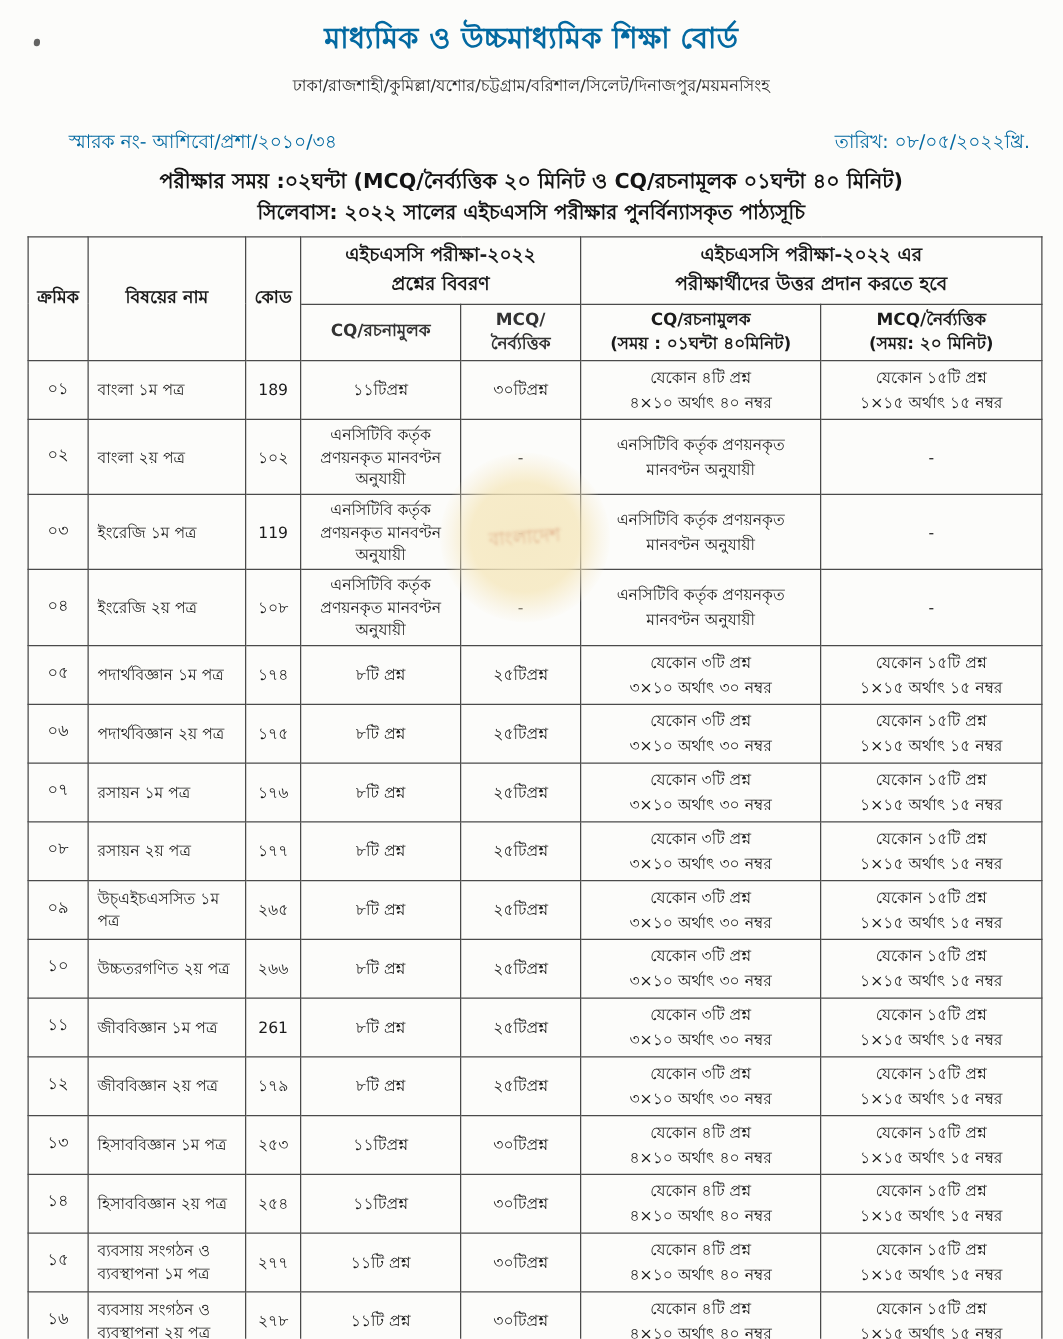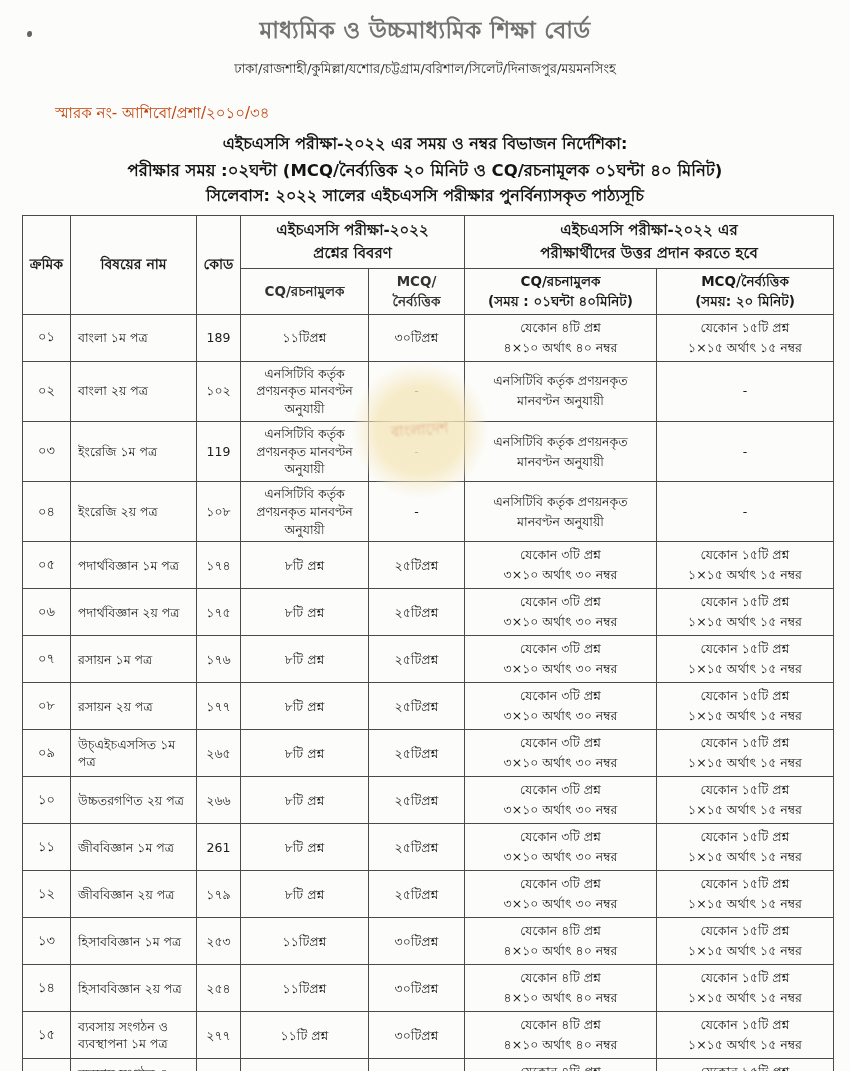--- a/index.html
+++ b/index.html
@@ -15,28 +15,28 @@
     color:var(--text-color);
     position:relative;
     overflow:hidden;
   }
   .scan-dot{
     position:absolute;left:27px;top:31px;width:5px;height:6px;
     background:#3d3d3d;border-radius:60% 40% 55% 45%;opacity:.8;
   }
   .doc-header{text-align:center;padding-top:12px;}
   .doc-title{
-    font-size:23px;font-weight:bold;letter-spacing:.3px;color:#737373;
+    font-size:23px;font-weight:bold;letter-spacing:.3px;color:#0369a1;
   }
   .doc-offices{
     margin-top:8px;font-size:13px;color:#2b2b2b;
   }
   .memo-row{
     display:flex;justify-content:space-between;align-items:baseline;
-    margin-top:21px;padding:0 26px 0 55px;font-size:15px;color:#c2410c;
+    margin-top:21px;padding:0 26px 0 55px;font-size:15px;color:#0369a1;
   }
   .guidelines{
     margin-top:7px;text-align:center;font-weight:bold;color:#141414;
   }
   .guidelines .g-line{white-space:pre-line;line-height:1.42;}
   .g1{font-size:16px;}
   .g2{font-size:16.5px;margin-top:3px;text-align:center;}
   .g3{font-size:16px;margin-top:3px;text-align:center;}
 
   table.exam-table{
@@ -84,24 +84,24 @@
 
 <div class="scan-dot"></div>
 
 <div class="doc-header">
   <div class="doc-title">মাধ্যমিক ও উচ্চমাধ্যমিক শিক্ষা বোর্ড</div>
   <div class="doc-offices">ঢাকা/রাজশাহী/কুমিল্লা/যশোর/চট্টগ্রাম/বরিশাল/সিলেট/দিনাজপুর/ময়মনসিংহ</div>
 </div>
 
 <div class="memo-row">
   <span>স্মারক নং- আশিবো/প্রশা/২০১০/৩৪</span>
+  <span>তারিখ: ০৮/০৫/২০২২খ্রি.</span>
 </div>
 
 <div class="guidelines">
-  <div class="g-line g1">এইচএসসি পরীক্ষা-২০২২ এর সময় ও  নম্বর বিভাজন নির্দেশিকা:</div>
   <div class="g-line g2">পরীক্ষার সময় :০২ঘন্টা (MCQ/নৈর্ব্যত্তিক ২০ মিনিট ও CQ/রচনামূলক ০১ঘন্টা ৪০ মিনিট)</div>
   <div class="g-line g3">সিলেবাস: ২০২২ সালের এইচএসসি পরীক্ষার পুনর্বিন্যাসকৃত পাঠ্যসূচি</div>
 </div>
 
 <div class="watermark">
   <span class="wm-text">বাংলাদেশ</span>
 </div>
 
 <table class="exam-table">
   <colgroup>

